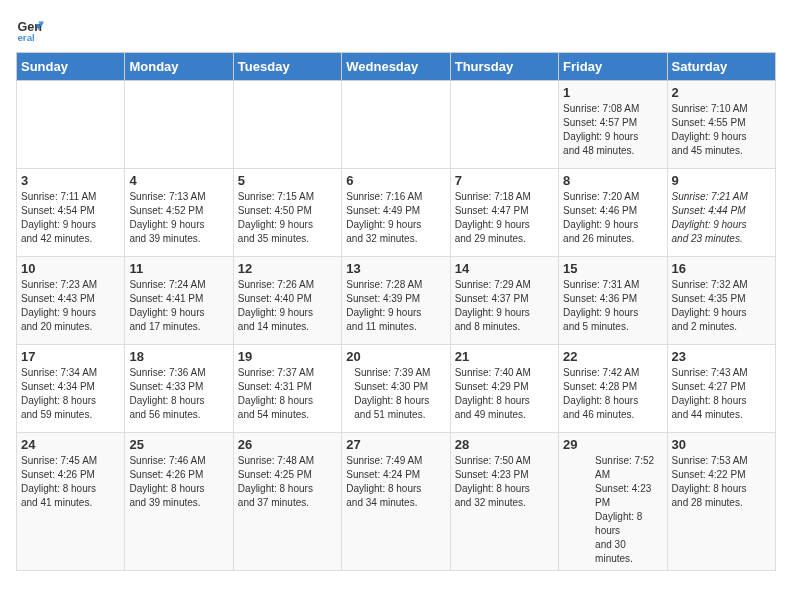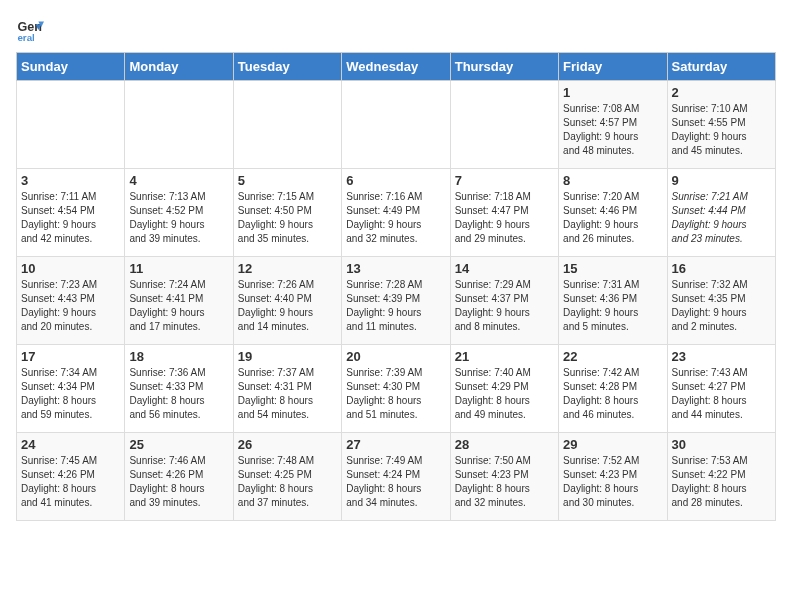--- a/index.html
+++ b/index.html
@@ -254,21 +254,21 @@
         </td>
         <td>
           <span class="day-number">19</span>
           <div class="day-info" style="white-space: pre-line;">Sunrise: 7:37 AM
 Sunset: 4:31 PM
 Daylight: 8 hours
 and 54 minutes.</div>
         </td>
         <td>
           <span class="day-number">20</span>
-          <div class="day-info" style="white-space: pre-line;">Sunrise: 7:39 AM
+          <div class="day-info" style="white-space: pre-line; margin-left: 8px;">Sunrise: 7:39 AM
 Sunset: 4:30 PM
 Daylight: 8 hours
 and 51 minutes.</div>
         </td>
         <td>
           <span class="day-number">21</span>
           <div class="day-info" style="white-space: pre-line;">Sunrise: 7:40 AM
 Sunset: 4:29 PM
 Daylight: 8 hours
 and 49 minutes.</div>
@@ -319,21 +319,21 @@
         </td>
         <td>
           <span class="day-number">28</span>
           <div class="day-info" style="white-space: pre-line;">Sunrise: 7:50 AM
 Sunset: 4:23 PM
 Daylight: 8 hours
 and 32 minutes.</div>
         </td>
         <td>
           <span class="day-number">29</span>
-          <div class="day-info" style="white-space: pre-line;">Sunrise: 7:52 AM
+          <div class="day-info" style="white-space: pre-line; margin-left: 32px;">Sunrise: 7:52 AM
 Sunset: 4:23 PM
 Daylight: 8 hours
 and 30 minutes.</div>
         </td>
         <td>
           <span class="day-number">30</span>
           <div class="day-info" style="white-space: pre-line;">Sunrise: 7:53 AM
 Sunset: 4:22 PM
 Daylight: 8 hours
 and 28 minutes.</div>

